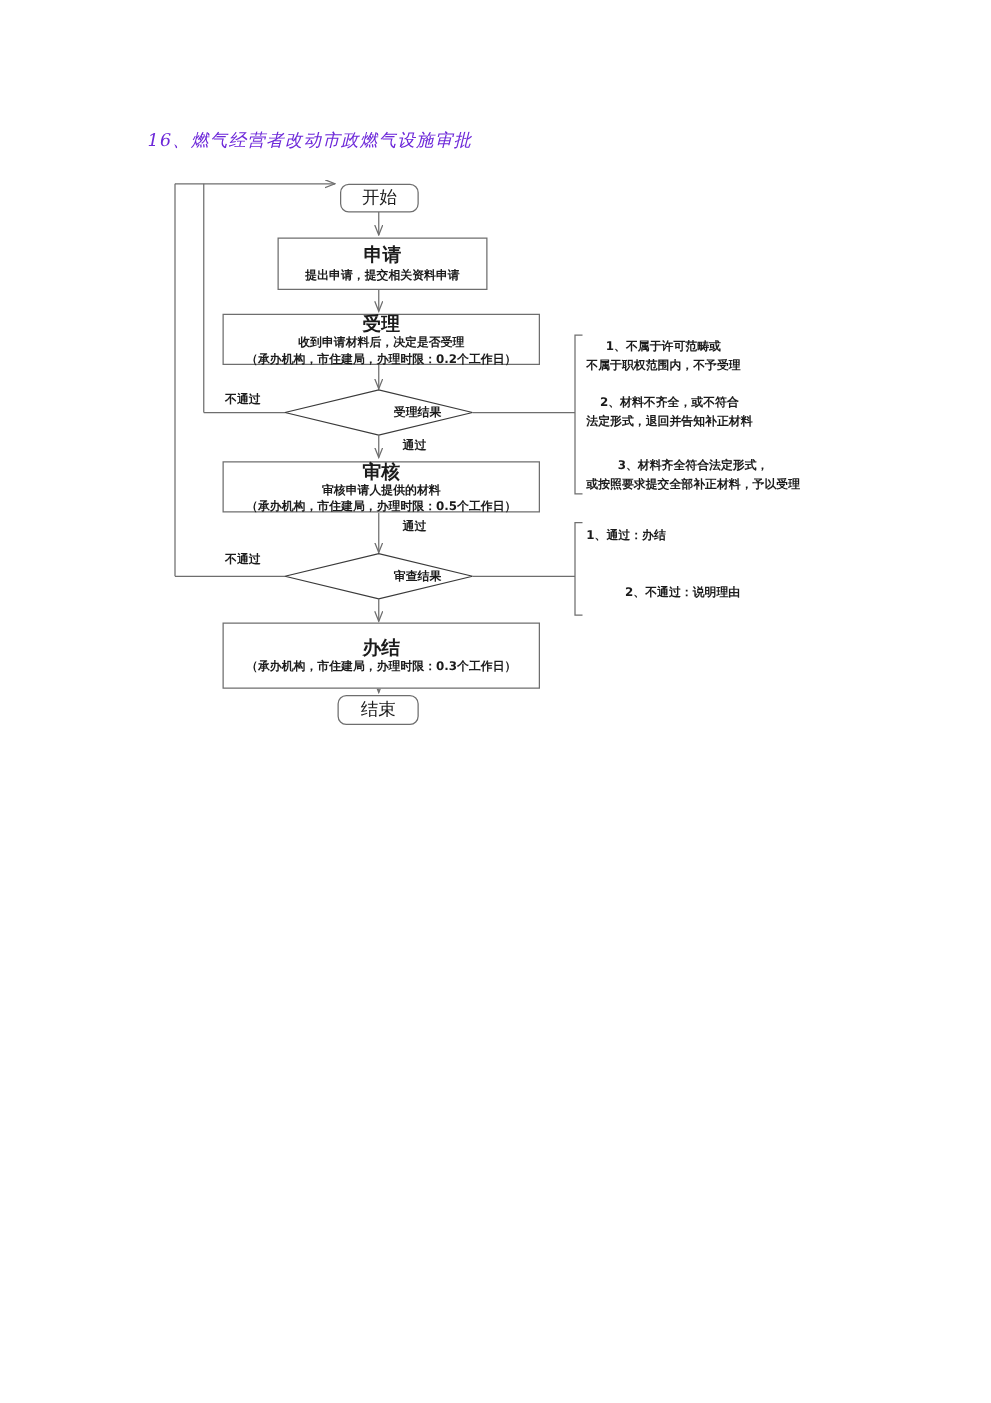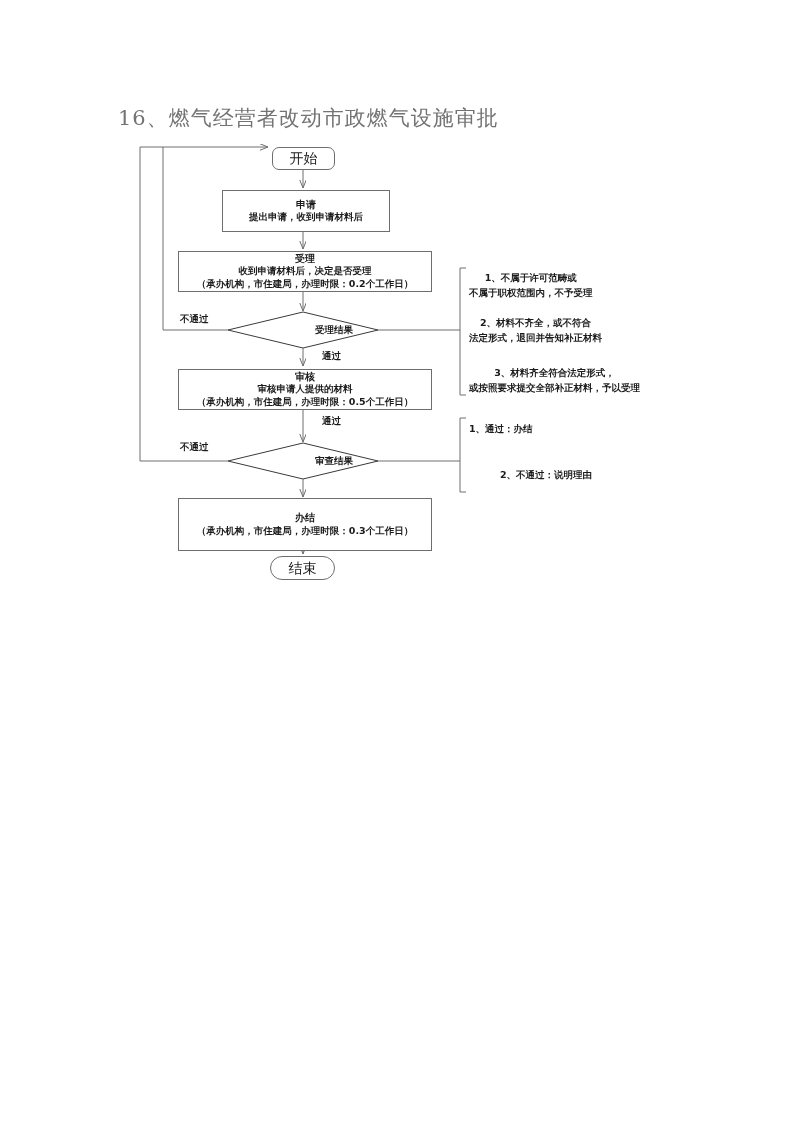--- a/index.html
+++ b/index.html
@@ -11,24 +11,25 @@
     position:relative;
     overflow:hidden;
   }
   .page{position:relative;width:793px;height:1122px;}
 
   
   .doc-title{
     position:absolute;
     left:118px; top:104px;
     font-family:"DejaVu Serif","Liberation Serif",serif;
-    font-size:21px;
+    font-size:14px;
     letter-spacing:1px;
-    color:#737373;
-    white-space:nowrap;
+    color:#6d28d9;
+    white-space:nowrap;
+    font-style:italic;
   }
 
   
   .chart{position:absolute; left:0; top:0; width:793px; height:620px;}
   .chart svg{position:absolute;left:0;top:0;}
 
   
   .node{
     position:absolute;
     box-sizing:border-box;
@@ -43,21 +44,21 @@
     color:#1b1b1b;
     line-height:1.35;
   }
   .node.terminal{
     border-radius:7px;
     font-size:14px;
     font-weight:normal;
     font-family:"DejaVu Serif","Liberation Serif",serif;
   }
   .node .ln{display:block;white-space:nowrap;}
-  .node .ln.t{font-size:10px;}
+  .node .ln.t{font-size:15px;}
   .node .ln.d{font-size:9.5px;}
   .node .ln.m{font-size:9.5px;}
 
   
   .dia-label{
     position:absolute;
     font-size:9.5px;
     font-weight:bold;
     color:#1b1b1b;
     white-space:nowrap;
@@ -138,21 +139,21 @@
 
       </g>
     </svg>
 
     <div class="node terminal" style="left:272px; top:147px; width:63px; height:23px;">
       <span class="ln">开始</span>
     </div>
 
     <div class="node" style="left:222px; top:190px; width:168px; height:42px;">
       <span class="ln t">申请</span>
-      <span class="ln d">提出申请，收到申请材料后</span>
+      <span class="ln d">提出申请，提交相关资料申请</span>
     </div>
 
     <div class="node" style="left:178px; top:251px; width:254px; height:41px;">
       <span class="ln t">受理</span>
       <span class="ln d">收到申请材料后，决定是否受理</span>
       <span class="ln m">（承办机构，市住建局，办理时限：0.2个工作日）</span>
     </div>
 
     <div class="dia-label" style="left:253px; top:324px; width:100px;">
       <span>受理结果</span>
@@ -166,21 +167,21 @@
 
     <div class="dia-label" style="left:253px; top:455px; width:100px;">
       <span>审查结果</span>
     </div>
 
     <div class="node" style="left:178px; top:498px; width:254px; height:53px;">
       <span class="ln t">办结</span>
       <span class="ln m">（承办机构，市住建局，办理时限：0.3个工作日）</span>
     </div>
 
-    <div class="node terminal" style="left:270px; top:556px; width:65px; height:24px;border-radius:12px;">
+    <div class="node terminal" style="left:270px; top:556px; width:65px; height:24px;">
       <span class="ln">结束</span>
     </div>
 
     <div class="elabel" style="left:180px; top:313px;">不通过</div>
     <div class="elabel" style="left:322px; top:350px;">通过</div>
     <div class="elabel" style="left:322px; top:415px;">通过</div>
     <div class="elabel" style="left:180px; top:441px;">不通过</div>
 
     <div class="anno" style="left:469px; top:271px;">
       <span class="ln">1、不属于许可范畴或</span>

